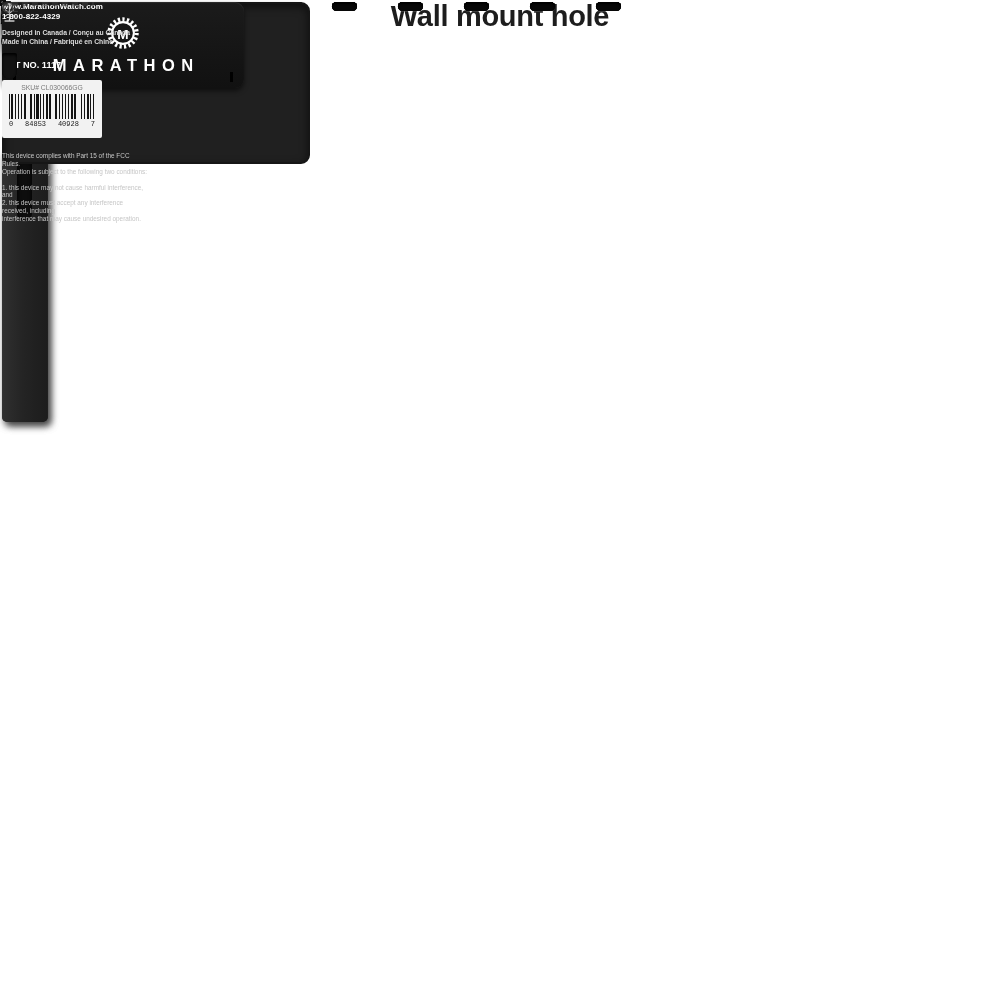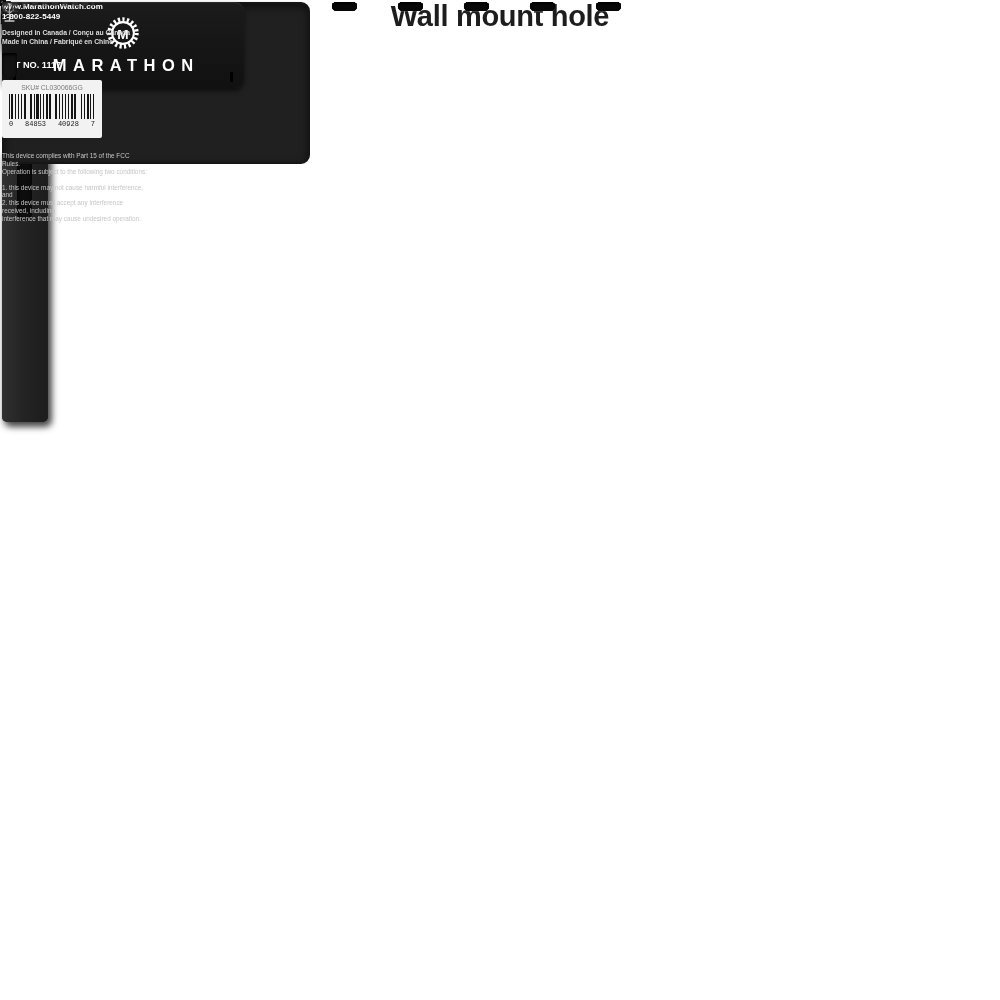--- a/index.html
+++ b/index.html
@@ -258,21 +258,21 @@
           <circle cx="20" cy="20" r="12.8" fill="none" stroke="#ffffff" stroke-width="2.4"></circle>
           <text x="20" y="26.5" text-anchor="middle" font-size="16" font-weight="bold" fill="#ffffff" font-family="Liberation Sans, DejaVu Sans, sans-serif">M</text>
         </svg>
         <div class="brand-name">MARATHON</div>
         <div class="door-notch" id="dn-l"></div>
         <div class="door-notch" id="dn-r"></div>
       </div>
 
       <div id="info">
         <div class="site">www.MarathonWatch.com</div>
-        <div class="phone">1-800-822-5449</div>
+        <div class="phone">1-800-822-4329</div>
         <div class="gap1"></div>
         <div class="origin">Designed in Canada / Conçu au Canada</div>
         <div class="origin">Made in China / Fabriqué en Chine</div>
         <div class="gap2"></div>
         <div class="lot">LOT NO. 1117</div>
         <div class="gap3"></div>
         <div id="barcode">
           <div class="sku">SKU# CL030066GG</div>
           <div class="bars"></div>
           <div class="digits">

